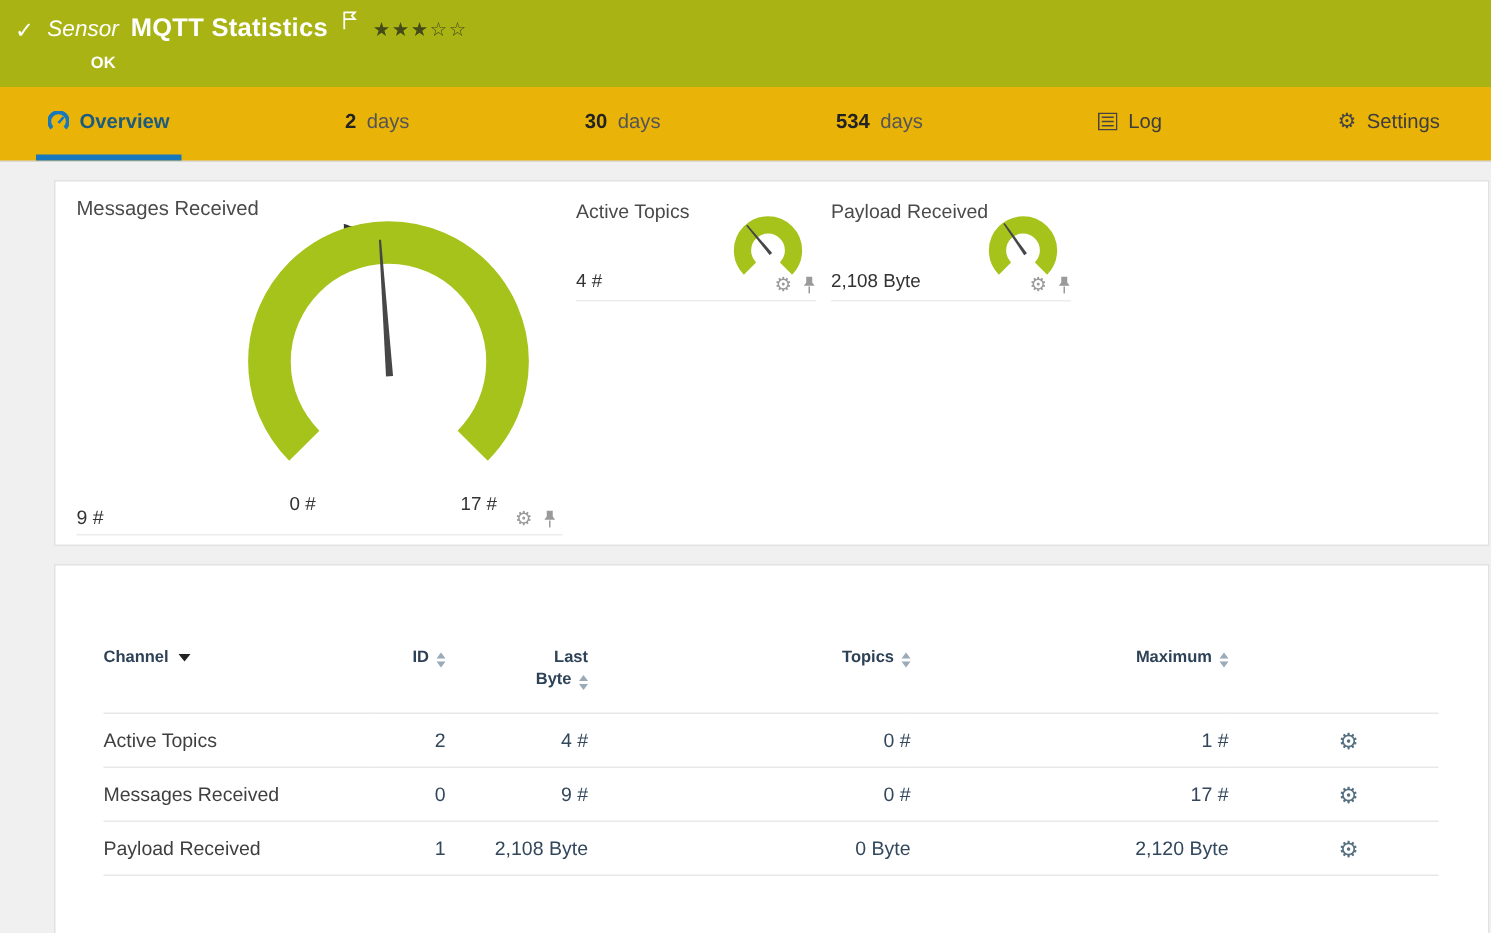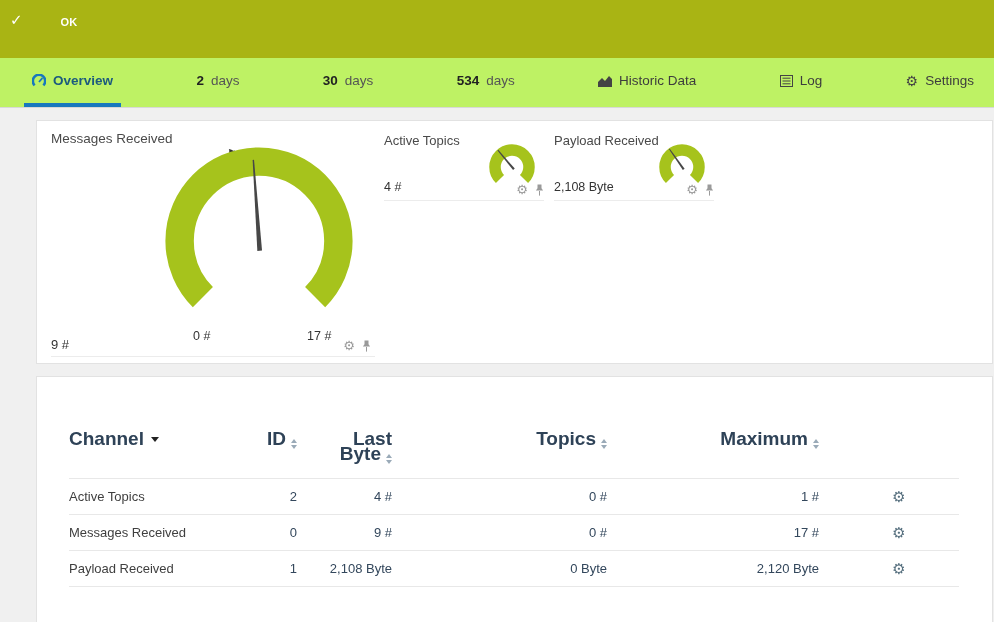--- a/index.html
+++ b/index.html
@@ -19,23 +19,23 @@
   .check-icon { font-size:15px; font-weight:bold; margin:2px 9px 0 0; color:#fff; }
   .title-row { display:flex; align-items:baseline; gap:8px; }
   .kind { font-style:italic; font-size:15px; }
   .sensor-title { font-size:17px; font-weight:bold; letter-spacing:.2px; }
   .flag-sup { align-self:flex-start; margin:-2px 0 0 1px; }
   .stars { font-size:13px; letter-spacing:1px; color:#454a16; margin-left:3px; cursor:pointer; }
   .status-row { margin:7px 0 0 29px; font-size:11px; font-weight:bold; }
 
   
   .tabs {
-    height:50px; background:#bef264; border-bottom:1px solid #d8d8d8;
+    height:50px; background:#eab308; border-bottom:1px solid #d8d8d8;
     display:flex; align-items:stretch; justify-content:space-between;
-    padding:0 12px 0 24px;
+    padding:0 26px 0 24px;
   }
   .tab {
     display:flex; align-items:center; gap:7px; padding:0 8px;
     font-size:13.5px; color:#3d3d3d; cursor:pointer; white-space:nowrap;
     border-bottom:4px solid transparent;
   }
   .tab.active { border-bottom-color:var(--accent-blue,#1778be); color:#1c5a7e; font-weight:bold; }
   .tab-num { font-weight:bold; color:#222; }
   .tab-label.dim { color:#555; }
   .tab-icon { display:inline-flex; align-items:center; }
@@ -79,21 +79,21 @@
     border-collapse:collapse; table-layout:fixed;
     width:890px; margin:54px 0 0 32px;
   }
   .data-table col.c-channel { width:180px; }
   .data-table col.c-id      { width:48px;  }
   .data-table col.c-last    { width:95px;  }
   .data-table col.c-min     { width:215px; }
   .data-table col.c-max     { width:212px; }
   .data-table col.c-gear    { width:140px; }
   .data-table th {
-    font-size:19px; line-height:15px; color:var(--table-header-text,#2e4257);
+    font-size:11px; line-height:15px; color:var(--table-header-text,#2e4257);
     font-weight:bold; text-align:right; vertical-align:top;
     padding:0 0 14px 0; cursor:pointer; height:44px;
   }
   .data-table th.col-channel { text-align:left; }
   .data-table td {
     font-size:13px; height:36px; border-top:1px solid #e8e8e8;
     text-align:right; color:var(--value-text,#33475c); vertical-align:middle;
   }
   .data-table tr:last-child td { border-bottom:1px solid #e8e8e8; }
   .data-table td.col-channel { text-align:left; color:#3f3f3f; }
@@ -112,20 +112,30 @@
   .two-line { display:inline-block; text-align:right; }
 </style>
 </head>
 <body>
 
 <div class="page">
 
   <header class="topbar">
     <span class="check-icon">✓</span>
     <div>
+      <div class="title-row">
+        <span class="kind">Sensor</span>
+        <span class="sensor-title">MQTT Statistics</span>
+        <span class="flag-sup">
+          <svg width="10" height="13" viewBox="0 0 10 13">
+              <path d="M1.5 12.5 V0.8 M1.5 1.2 H8.6 L6.6 3.5 8.6 5.8 H1.5" stroke="#ffffff" stroke-width="1.2" fill="none"></path>
+            </svg>
+        </span>
+        <span class="stars">★★★☆☆</span>
+      </div>
       <div class="status-row">OK</div>
     </div>
   </header>
 
   <nav class="tabs">
     <div class="tab active">
       <span class="tab-icon">
         <svg width="14" height="14" viewBox="0 0 14 14">
             <path d="M2.62 11.38 A6.2 6.2 0 1 1 11.38 11.38" fill="none" stroke="var(--accent-blue,#1778be)" stroke-width="2.6"></path>
             <line x1="7" y1="8" x2="10.4" y2="4" stroke="var(--accent-blue,#1778be)" stroke-width="1.8"></line>
@@ -137,28 +147,20 @@
       <span class="tab-num">2</span>
       <span class="tab-label dim">days</span>
     </div>
     <div class="tab">
       <span class="tab-num">30</span>
       <span class="tab-label dim">days</span>
     </div>
     <div class="tab">
       <span class="tab-num">534</span>
       <span class="tab-label dim">days</span>
-    </div>
-    <div class="tab">
-      <span class="tab-icon">
-        <svg width="14" height="12" viewBox="0 0 14 12">
-            <path d="M0 12 V7 L4 3 L7 6 L11 1 L14 4 V12 Z" fill="#444"></path>
-          </svg>
-      </span>
-      <span class="tab-label">Historic Data</span>
     </div>
     <div class="tab">
       <span class="tab-icon">
         <svg width="13" height="12" viewBox="0 0 13 12">
             <rect x="0.5" y="0.5" width="12" height="11" fill="none" stroke="#444"></rect>
             <line x1="2.5" y1="3.2" x2="10.5" y2="3.2" stroke="#444"></line>
             <line x1="2.5" y1="6" x2="10.5" y2="6" stroke="#444"></line>
             <line x1="2.5" y1="8.8" x2="10.5" y2="8.8" stroke="#444"></line>
           </svg>
       </span>

